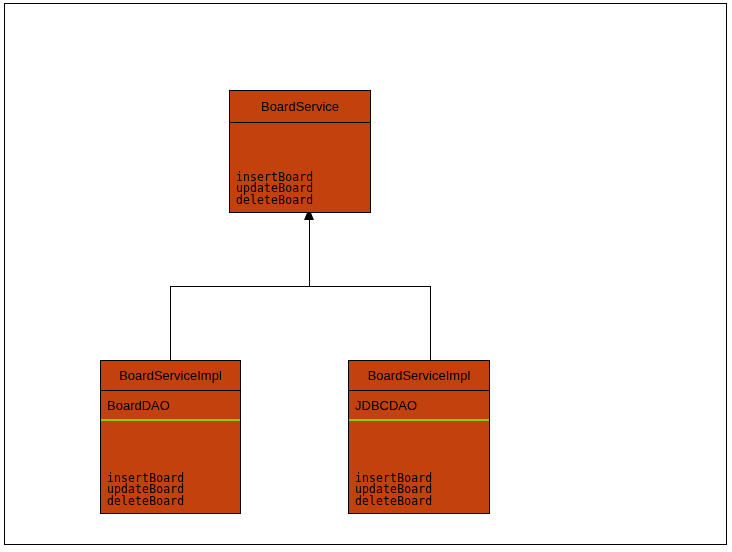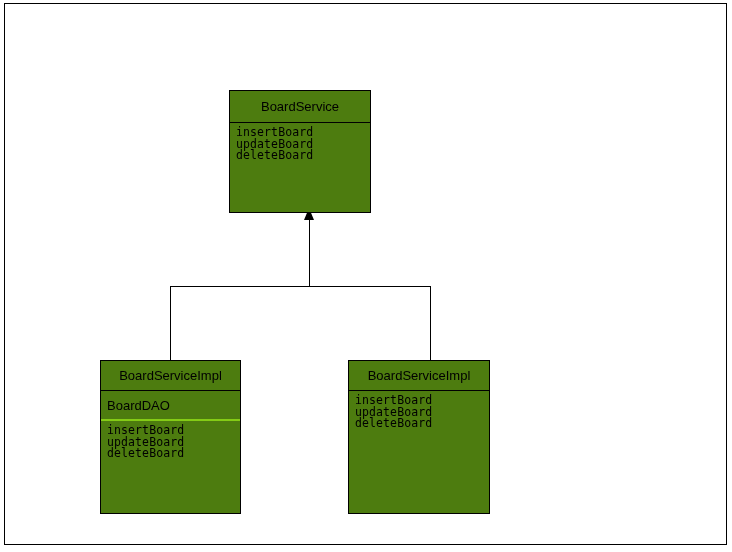--- a/index.html
+++ b/index.html
@@ -26,21 +26,21 @@
     border: 1px solid #000000;
     box-sizing: border-box;
     background: #ffffff;
   }
 
   
   .uml-class {
     position: absolute;
     box-sizing: border-box;
     border: 1px solid #000000;
-    background: #4d7c0f;
+    background: #c2410c;
     display: flex;
     flex-direction: column;
   }
   .uml-title {
     box-sizing: border-box;
     text-align: center;
     font-family: "Liberation Sans", sans-serif;
     font-size: 13px;
     color: #000000;
     line-height: 1;
@@ -61,21 +61,21 @@
     font-size: 13px;
     color: #000000;
     padding-left: 6px;
     line-height: 1;
   }
   .uml-ops {
     box-sizing: border-box;
     flex: 1 1 auto;
     display: flex;
     flex-direction: column;
-    justify-content: flex-start;
+    justify-content: flex-end;
     padding: 4px 0 6px 0;
   }
   .uml-op {
     font-family: "DejaVu Sans Mono", monospace;
     font-size: 11.5px;
     letter-spacing: 0.1px;
     color: #000000;
     padding-left: 6px;
     line-height: 1;
     white-space: nowrap;
@@ -147,19 +147,22 @@
     </div>
     <div class="uml-ops">
       <div class="uml-op">insertBoard</div>
       <div class="uml-op">updateBoard</div>
       <div class="uml-op">deleteBoard</div>
     </div>
   </div>
 
   <div id="class-boardserviceimpl-jdbcdao" class="uml-class">
     <div class="uml-title">BoardServiceImpl</div>
+    <div class="uml-attrs">
+      <div class="uml-attr">JDBCDAO</div>
+    </div>
     <div class="uml-ops">
       <div class="uml-op">insertBoard</div>
       <div class="uml-op">updateBoard</div>
       <div class="uml-op">deleteBoard</div>
     </div>
   </div>
 </div>
 
 </body></html>

